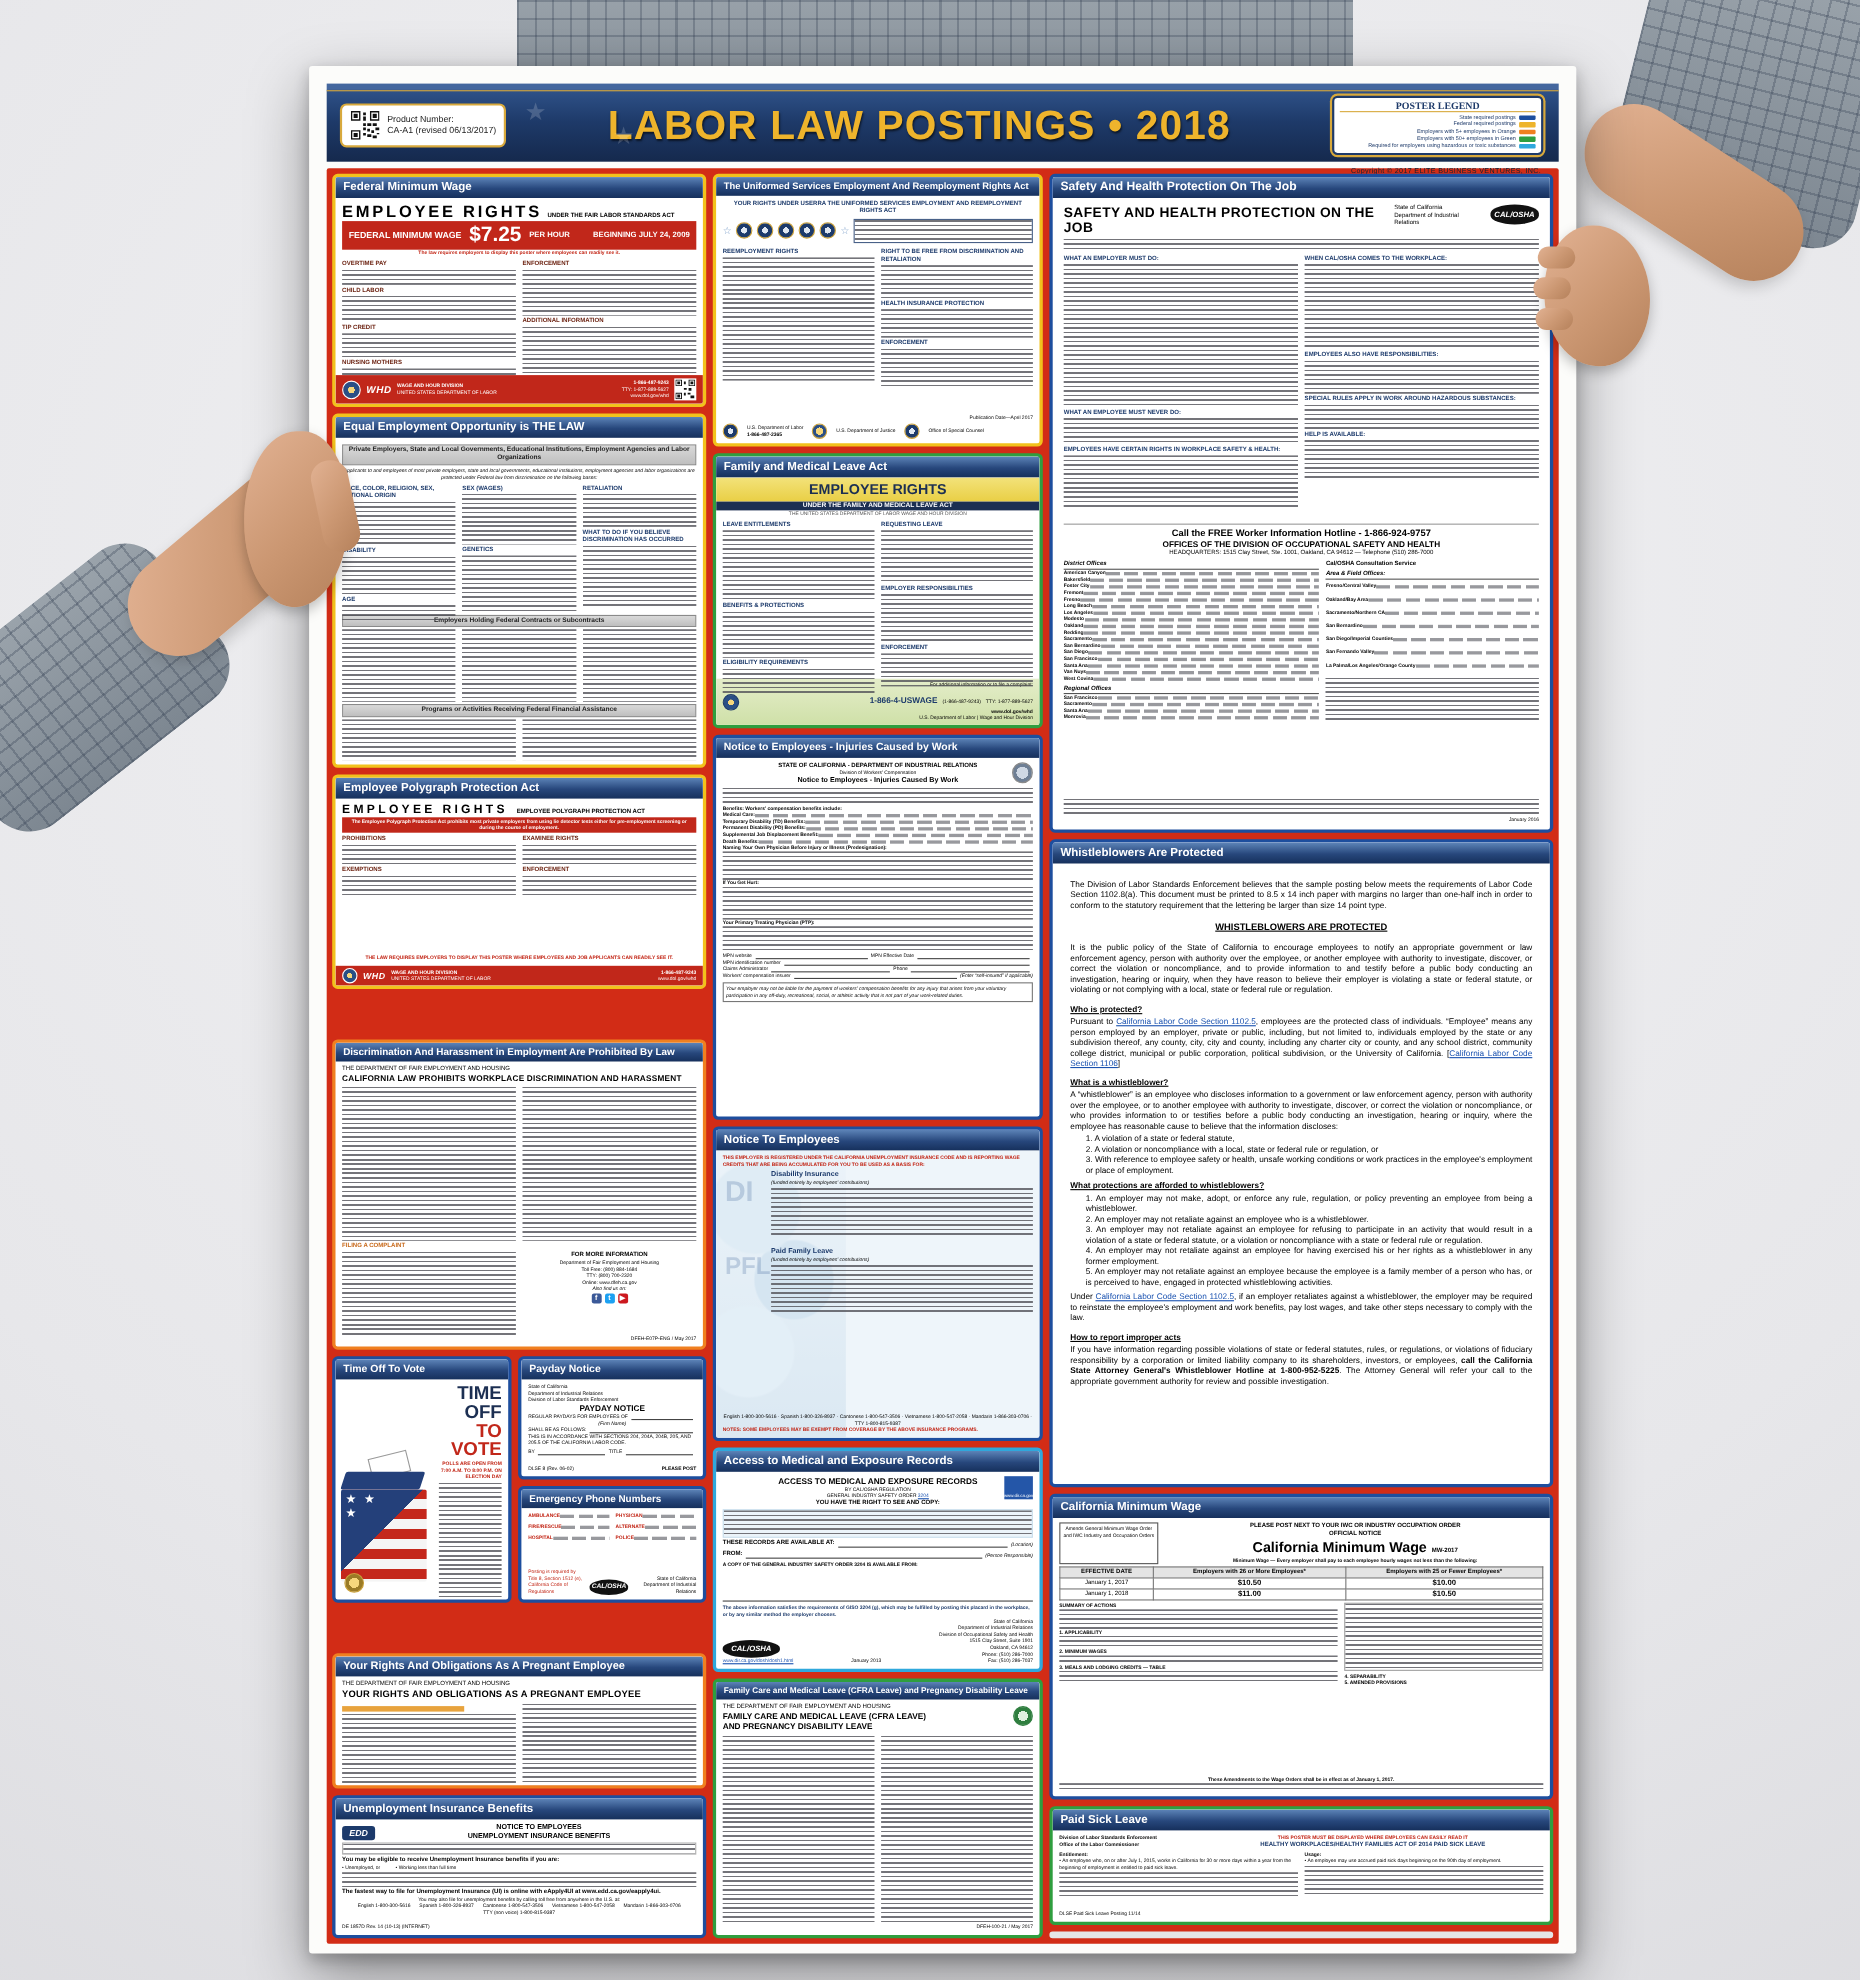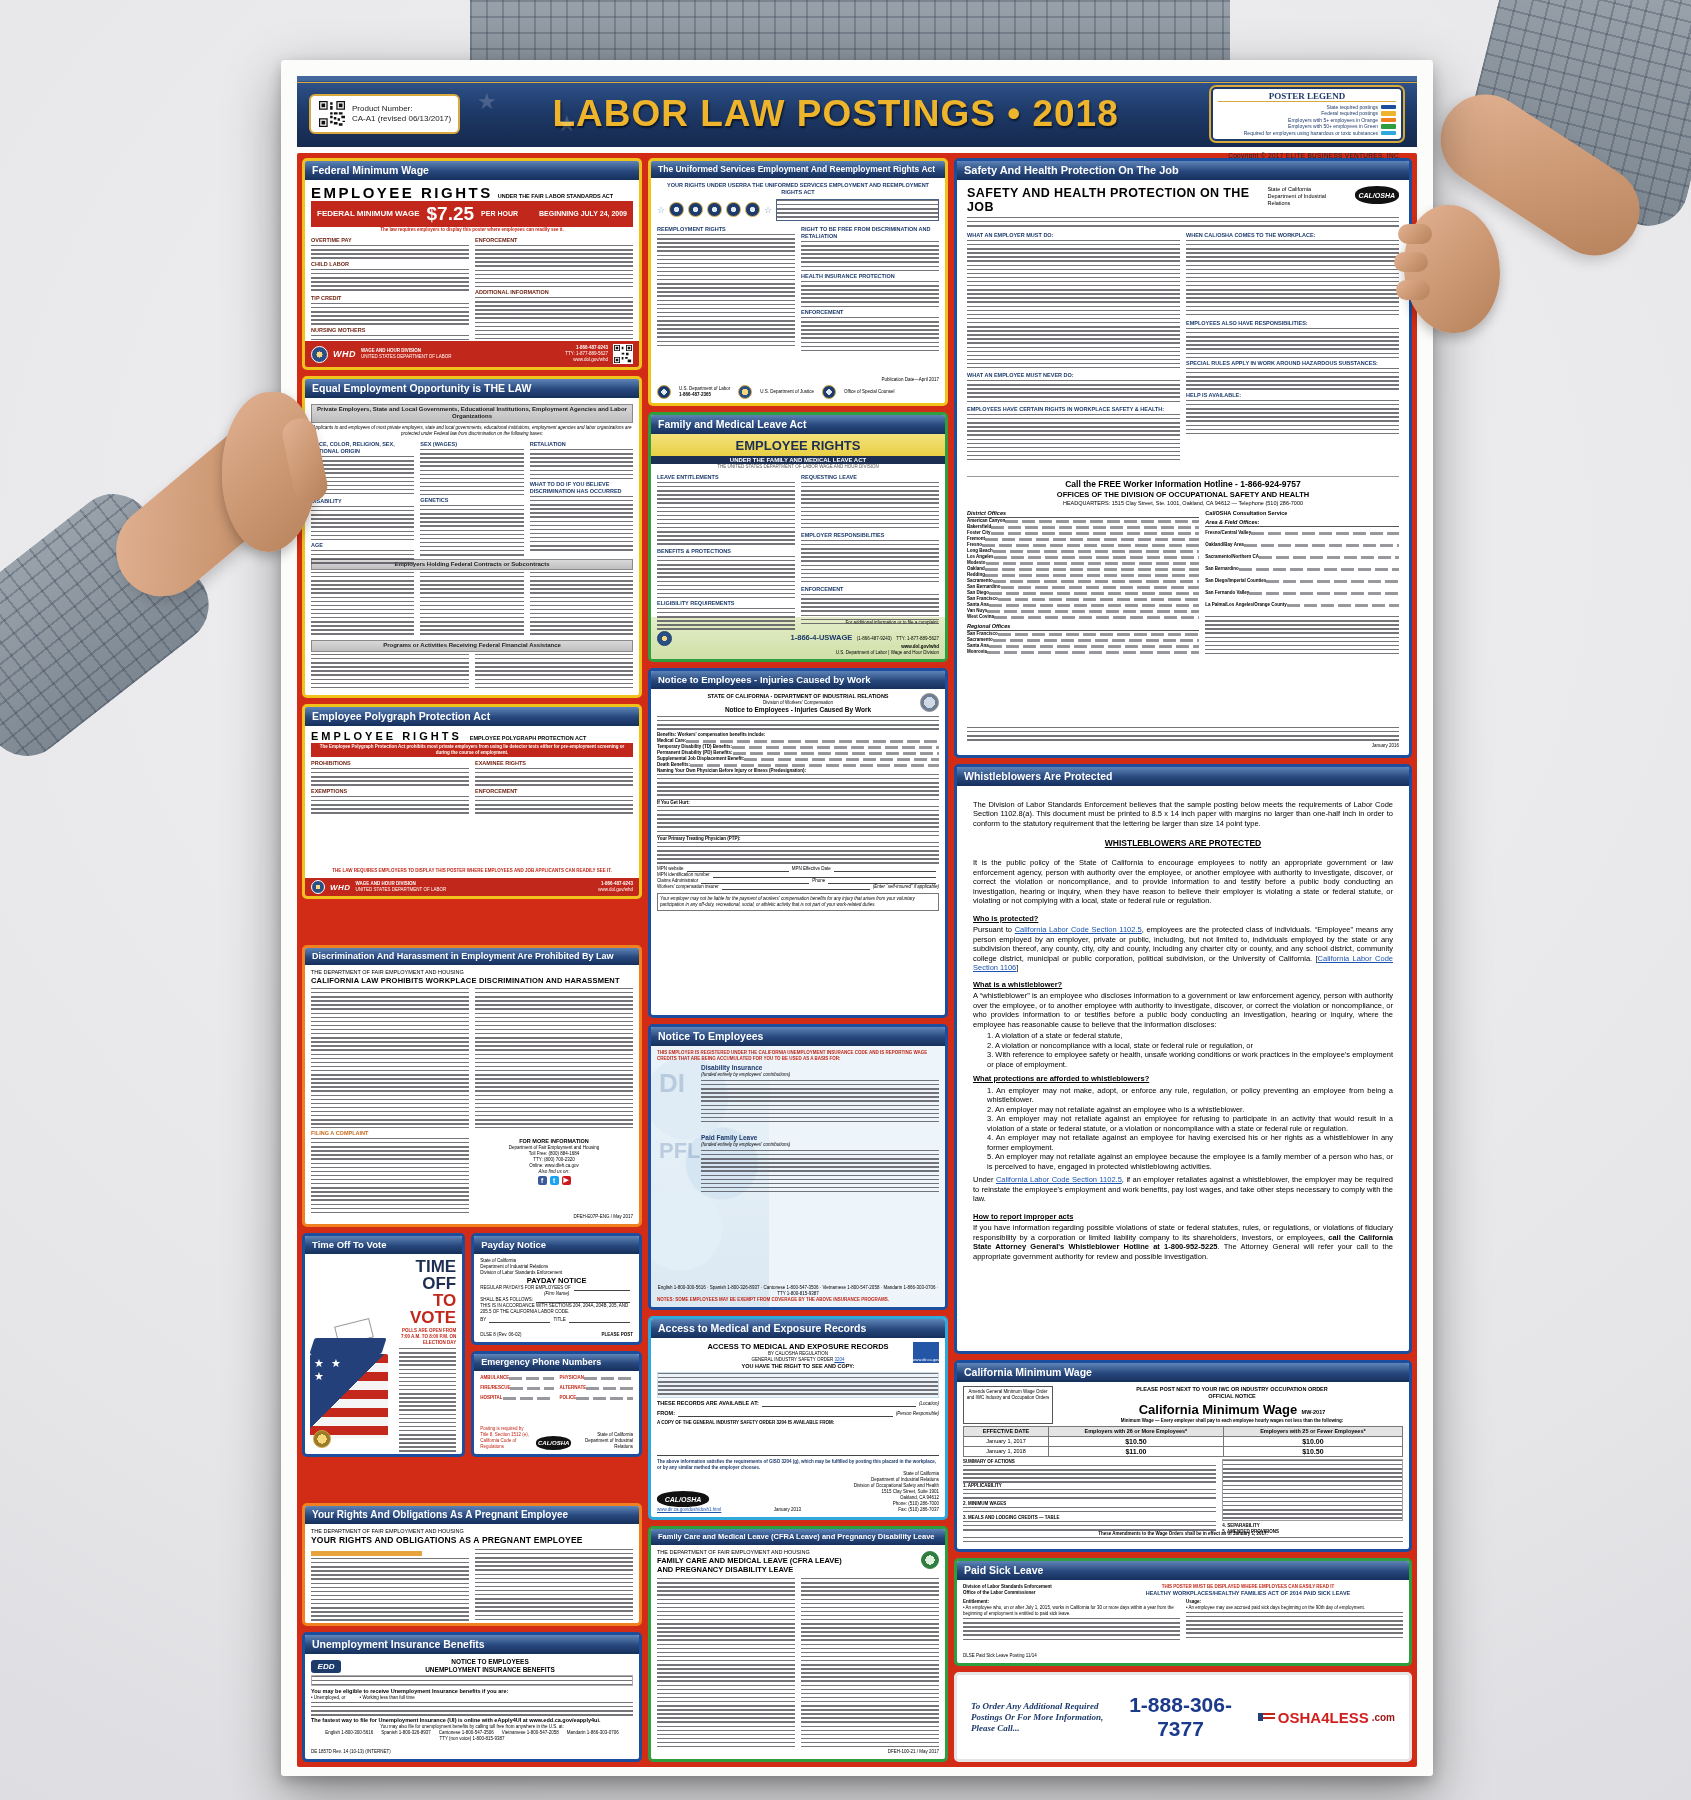--- a/index.html
+++ b/index.html
@@ -873,21 +873,21 @@
             <div style="padding-left:14px">2.   An employer may not retaliate against an employee who is a whistleblower.</div>
             <div style="padding-left:14px">3.   An employer may not retaliate against an employee for refusing to participate in an activity that would result in a violation of a state or federal statute, or a violation or noncompliance with a state or federal rule or regulation.</div>
             <div style="padding-left:14px">4.   An employer may not retaliate against an employee for having exercised his or her rights as a whistleblower in any former employment.</div>
             <div style="padding-left:14px">5.   An employer may not retaliate against an employee because the employee is a family member of a person who has, or is perceived to have, engaged in protected whistleblowing activities.</div>
             <p style="margin:4px 0"><span>Under </span><span class="link">California Labor Code Section 1102.5</span><span>, if an employer retaliates against a whistleblower, the employer may be required to reinstate the employee's employment and work benefits, pay lost wages, and take other steps necessary to comply with the law.</span></p>
             <div class="bold" style="text-decoration:underline;margin-top:4px">How to report improper acts</div>
             <p style="margin:2px 0"><span>If you have information regarding possible violations of state or federal statutes, rules, or regulations, or violations of fiduciary responsibility by a corporation or limited liability company to its shareholders, investors, or employees, </span><span class="bold">call the California State Attorney General's Whistleblower Hotline at 1-800-952-5225</span><span>. The Attorney General will refer your call to the appropriate government authority for review and possible investigation.</span></p>
           </div>
         </div>
 
-        <div class="panel bB" style="height:192px">
+        <div class="panel bB" style="height:278px">
           <div class="ph">California Minimum Wage</div>
           <div class="pb">
             <div style="display:flex;gap:8px">
               <div class="t4 ctr" style="flex:0 0 84px;border:1px solid #555;padding:2px">Amends General Minimum Wage Order and IWC Industry and Occupation Orders</div>
               <div style="flex:1;text-align:center">
                 <div class="t5 bold">PLEASE POST NEXT TO YOUR IWC OR INDUSTRY OCCUPATION ORDER</div>
                 <div class="t5 bold">OFFICIAL NOTICE</div>
                 <div><span style="font-size:13px;font-weight:900">California Minimum Wage</span>
                      <span class="t5 bold">MW-2017</span></div>
                 <div class="t4 bold">Minimum Wage — Every employer shall pay to each employee hourly wages not less than the following:</div>

